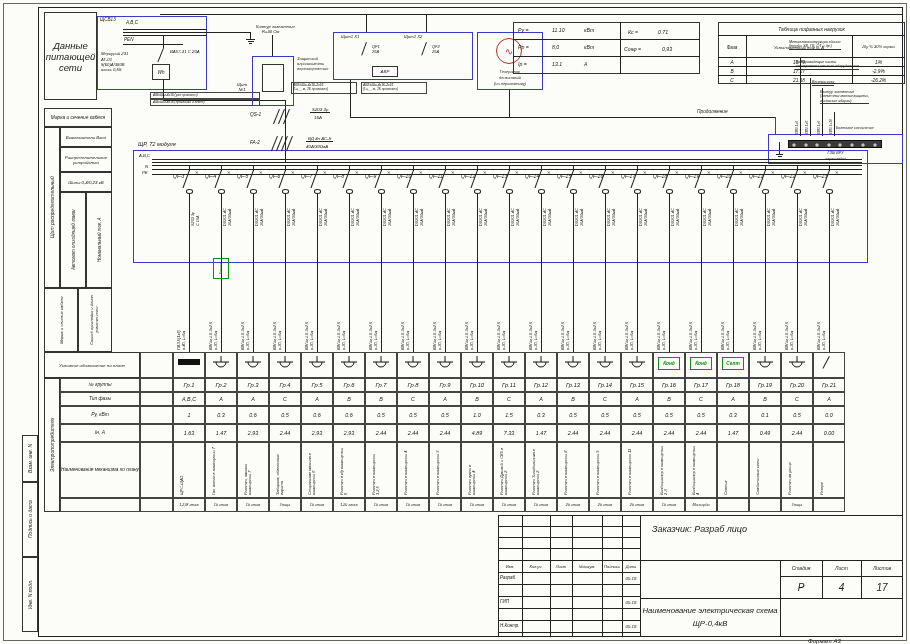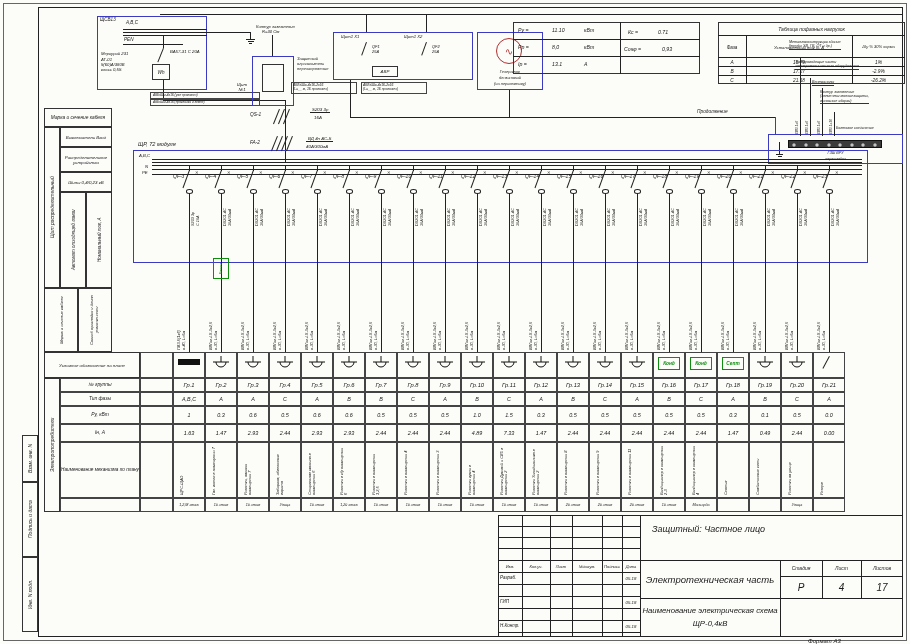--- a/index.html
+++ b/index.html
@@ -14,20 +14,21 @@
 </style>
 </head>
 <body>
 
 <div id="page">
 
   <div class="abs" style="left:3px;top:3px;width:904px;height:638px;border:1px solid #666;"></div>
   <div class="abs" style="left:38px;top:7px;width:865px;height:630px;border:1.4px solid #222;"></div>
   <div class="abs it" style="left:808px;top:637.5px;font-size:6px;">Формат А3</div>
 
+  <div class="abs thin cellf it" style="left:44px;top:12px;width:53px;height:88px;font-size:9.5px;line-height:11px;">Данные питающей сети</div>
   <div class="abs thin cellf it" style="left:44px;top:108px;width:68px;height:19px;font-size:4.8px;line-height:5.4px;">Марка и сечение кабеля</div>
   <div class="abs thin cellf it vtx" style="left:44px;top:127px;width:16px;height:161px;font-size:5px;">Щит распределительный</div>
   <div class="abs thin cellf it" style="left:60px;top:127px;width:52px;height:20px;font-size:4.4px;line-height:5px;">Выключатель Ввод</div>
   <div class="abs thin cellf it" style="left:60px;top:147px;width:52px;height:25px;font-size:4.4px;line-height:5px;">Распределительное устройство</div>
   <div class="abs thin cellf it" style="left:60px;top:172px;width:52px;height:20px;font-size:4.4px;line-height:5px;">Шины 0,4/0,23 кВ</div>
   <div class="abs thin cellf it vtx" style="left:60px;top:192px;width:26px;height:96px;font-size:4.5px;">Автомат отходящей линии</div>
   <div class="abs thin cellf it vtx" style="left:86px;top:192px;width:26px;height:96px;font-size:4.5px;">Номинальный ток, А</div>
   <div class="abs thin cellf it vtx" style="left:44px;top:288px;width:34px;height:64px;font-size:4.2px;line-height:5px;">Марка и сечение кабеля</div>
   <div class="abs thin cellf it vtx" style="left:78px;top:288px;width:34px;height:64px;font-size:4px;line-height:4.8px;">Способ прокладки и длина участка сети</div>
   <div class="abs thin cellf it" style="left:44px;top:352px;width:96px;height:26px;font-size:4.4px;line-height:5px;">Условное обозначение на плане</div>
@@ -165,22 +166,21 @@
   <div class="abs it" style="left:139px;top:153px;font-size:4.3px;">А,В,С</div>
   <div class="abs it" style="left:145px;top:164px;font-size:4.3px;">N</div>
   <div class="abs it" style="left:142px;top:170px;font-size:4.3px;">PE</div>
   <div class="abs ln" style="left:152px;top:159px;width:710px;height:0.8px;"></div>
   <div class="abs ln" style="left:152px;top:162px;width:710px;height:0.8px;"></div>
   <div class="abs ln" style="left:152px;top:165px;width:710px;height:0.8px;"></div>
   <div class="abs ln" style="left:152px;top:169px;width:710px;height:0.8px;"></div>
   <div class="abs ln" style="left:152px;top:173.5px;width:710px;height:0.8px;"></div>
 
   <div class="abs" style="left:498px;top:515px;width:405px;height:122px;border:1.4px solid #222;"></div>
-  <div class="abs it" style="left:652px;top:524px;font-size:9px;">Защитный: Частное лицо</div>
-  <div class="abs it cellf" style="left:641px;top:562px;width:138px;height:34px;font-size:9.5px;">Электротехническая часть</div>
+  <div class="abs it" style="left:652px;top:524px;font-size:9px;">Заказчик: Разраб лицо</div>
   <div class="abs it cellf" style="left:780px;top:561px;width:42px;height:14px;font-size:5px;">Стадия</div>
   <div class="abs it cellf" style="left:822px;top:561px;width:39px;height:14px;font-size:5px;">Лист</div>
   <div class="abs it cellf" style="left:861px;top:561px;width:42px;height:14px;font-size:5px;">Листов</div>
   <div class="abs it cellf" style="left:780px;top:576px;width:42px;height:22px;font-size:10px;">Р</div>
   <div class="abs it cellf" style="left:822px;top:576px;width:39px;height:22px;font-size:10px;">4</div>
   <div class="abs it cellf" style="left:861px;top:576px;width:42px;height:22px;font-size:10px;">17</div>
   <div class="abs it cellf" style="left:641px;top:602px;width:138px;height:16px;font-size:7.8px;">Наименование электрическая схема</div>
   <div class="abs it cellf" style="left:641px;top:616px;width:138px;height:14px;font-size:7.8px;">ЩР-0,4кВ</div>
 
 <div class="abs it" style="left: 173px; top: 173px; font-size: 5px;">QF-3</div>

